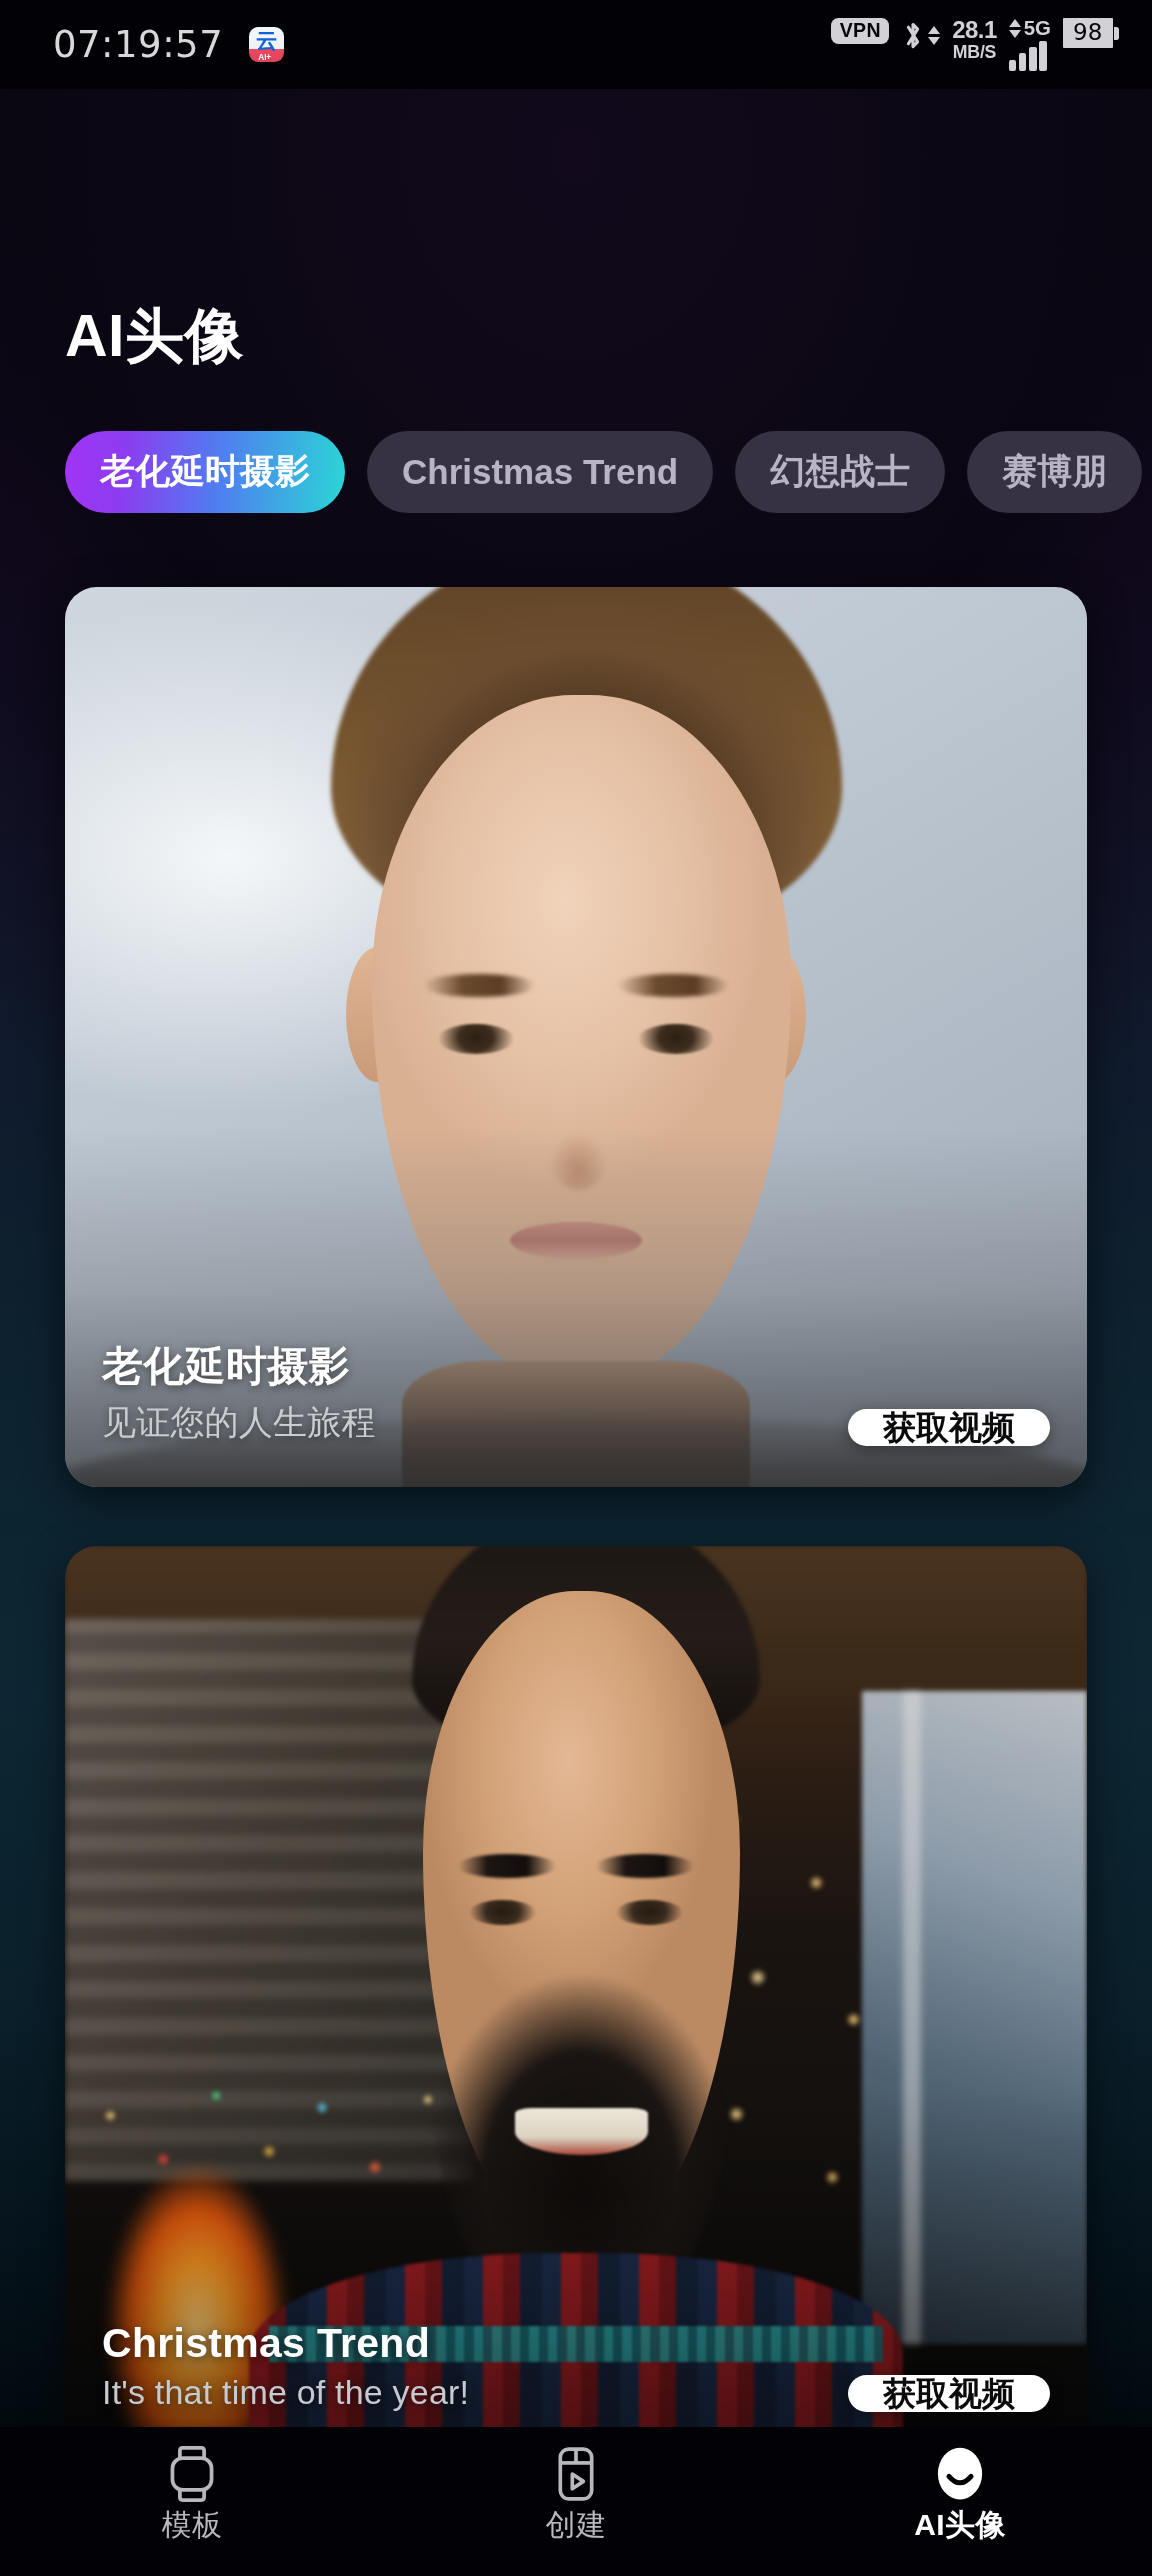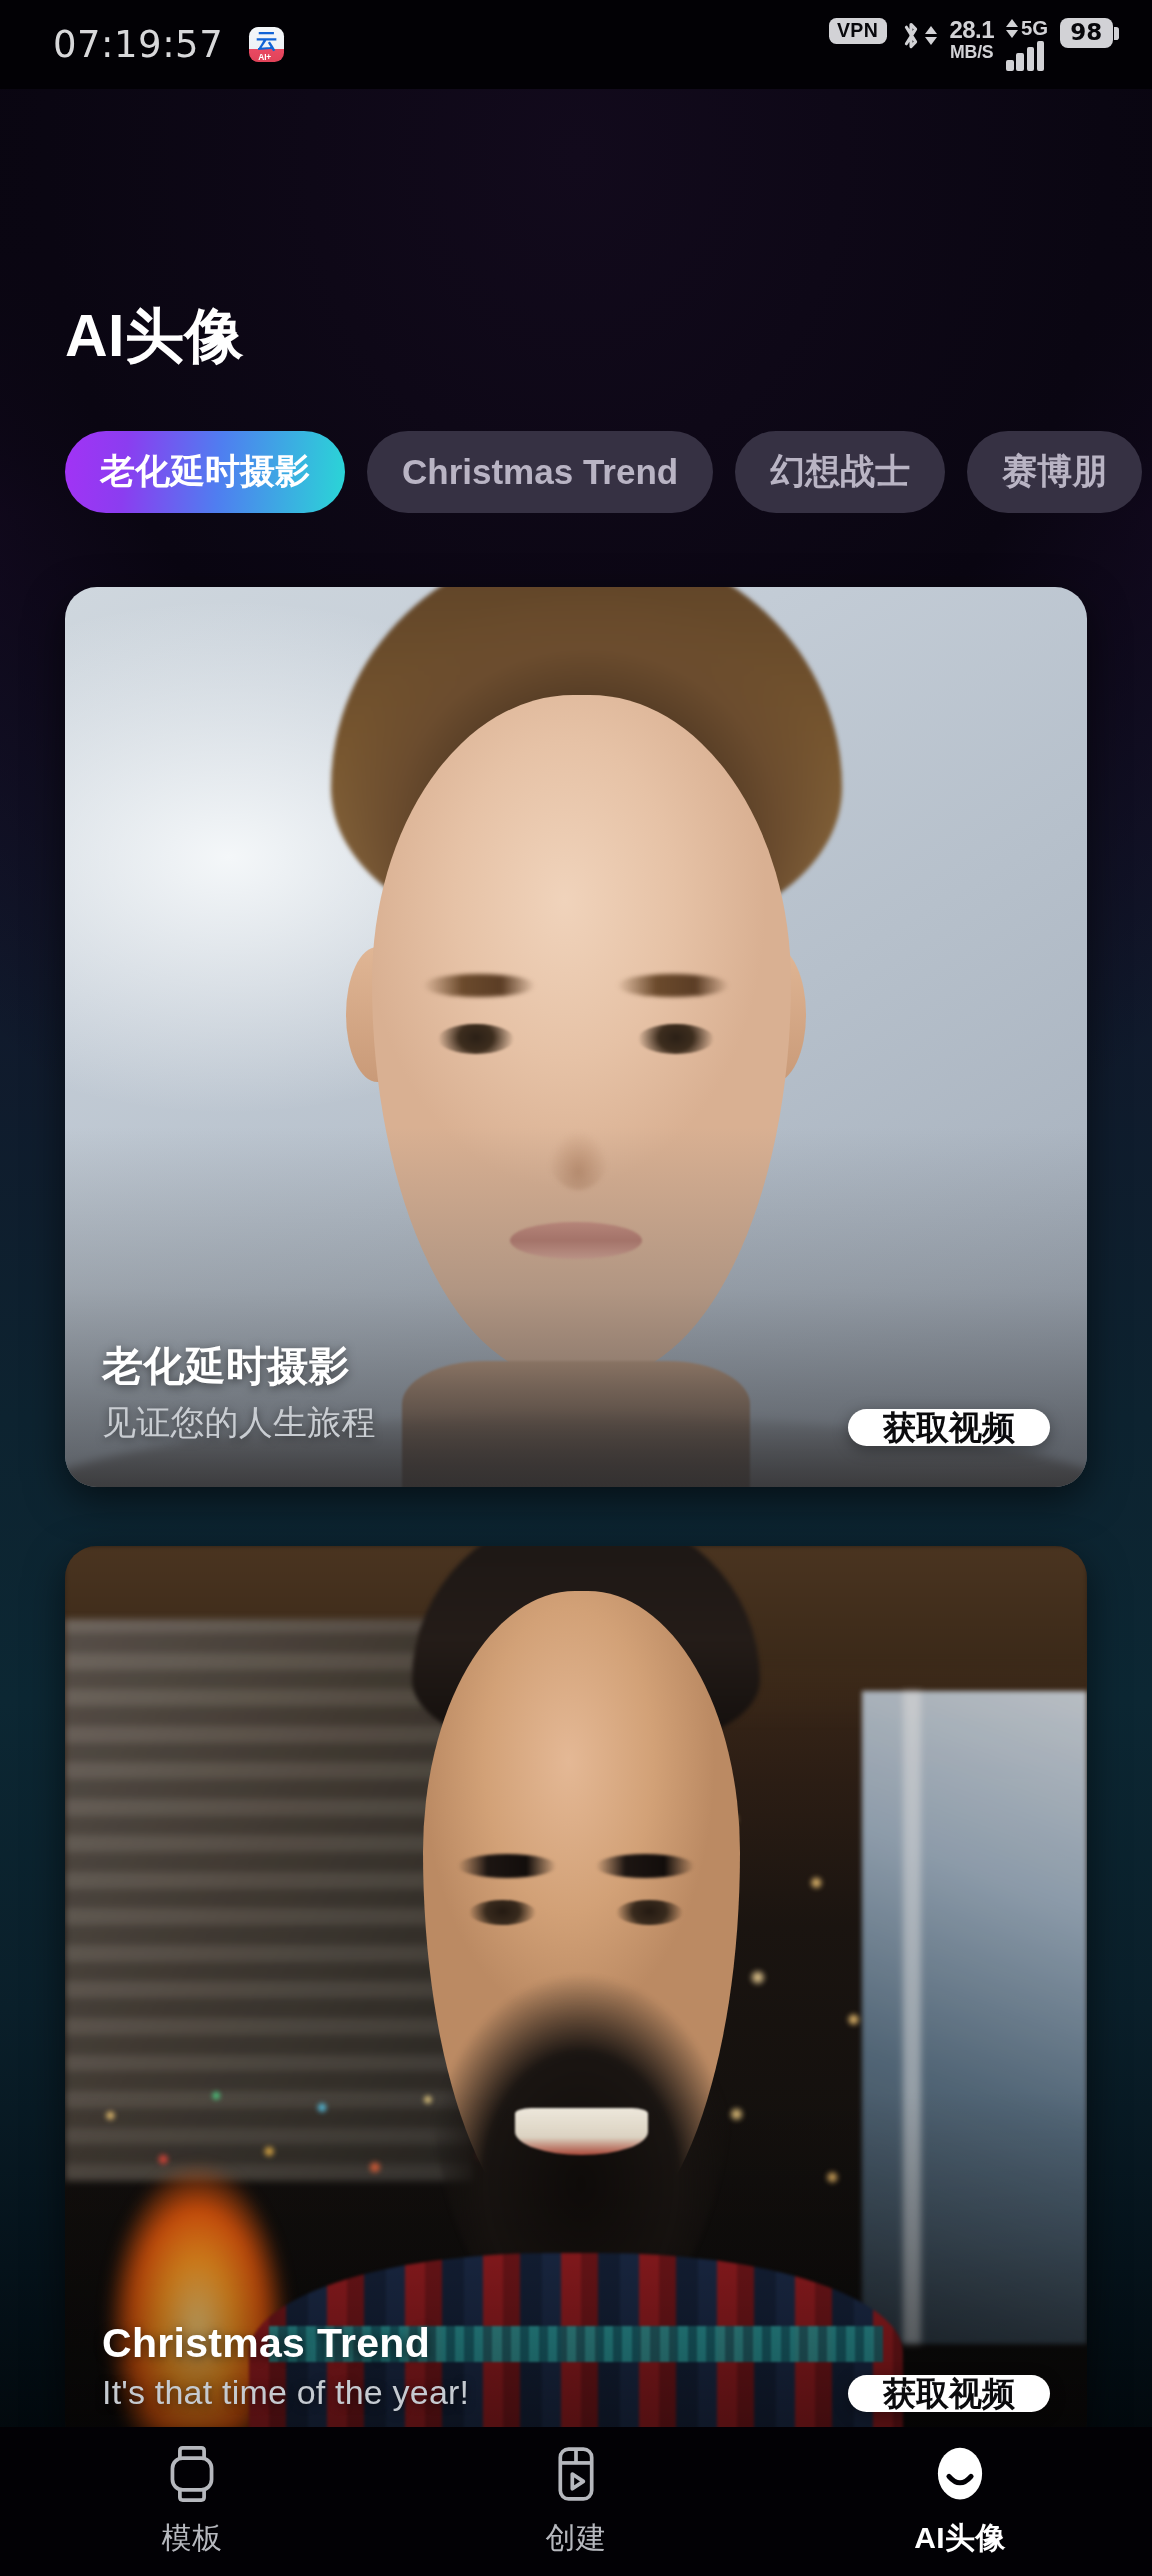--- a/index.html
+++ b/index.html
@@ -75,22 +75,22 @@
   .netspeed .n2 { font-size:17.7px; margin-top:1.9px; letter-spacing:-0.2px; }
   .fiveg-block { display:flex; flex-direction:column; align-items:flex-start; }
   .fiveg-top { display:flex; align-items:center; gap:2.8px; }
   .fiveg-lbl { color:#d2d2d6; font-size:20.4px; font-weight:700; line-height:1; }
   .bars { display:flex; align-items:flex-end; gap:2.8px; height:30px; margin-top:1.9px;}
   .bars span { width:7.4px; background:#d2d2d6; border-radius:1.9px; display:block; }
   .battery {
     display:flex; align-items:center;
   }
   .bat-body {
-    background:#d2d2d6; border-radius:8px; padding:2.8px 10.2px 3.7px;
-    color:#07070b; font-size:23px; font-weight:700; line-height:1;
+    background:#d2d2d6; border-radius:1px; padding:2.8px 10.2px 3.7px;
+    color:#07070b; font-size:23px; font-weight:400; line-height:1;
     font-family:"DejaVu Sans",sans-serif;
   }
   .bat-cap { width:4.6px; height:13px; background:#d2d2d6; border-radius:0 2.8px 2.8px 0; margin-left:1.9px; }
 
   
   .appbar {
     position:absolute; top:156px; left:0; right:0; height:108px;
     display:flex; align-items:center; justify-content:space-between;
     padding:0 61px 0 65px; z-index:30;
   }
@@ -295,21 +295,21 @@
     font-family:"Liberation Sans","DejaVu Sans",sans-serif;
   }
 
   
   .bottomnav {
     position:absolute; left:0; right:0; bottom:0; height:149px;
     background:#020105; display:flex; align-items:flex-start;
     justify-content:space-around; padding-top:16.7px; z-index:50;
   }
   .nav-item {
-    display:flex; flex-direction:column; align-items:center; gap:13px;
+    display:flex; flex-direction:column; align-items:center; gap:0;
     width:33%; cursor:pointer;
   }
   .nav-ico { height:61px; display:flex; align-items:center; justify-content:center; }
   .nav-label { font-size:30px; color:#b6b8be; font-weight:400; letter-spacing:0.4px; }
   .nav-item.active .nav-label { color:#ffffff; font-weight:700; }
 </style>
 </head>
 <body>
 
 <div class="phone">

